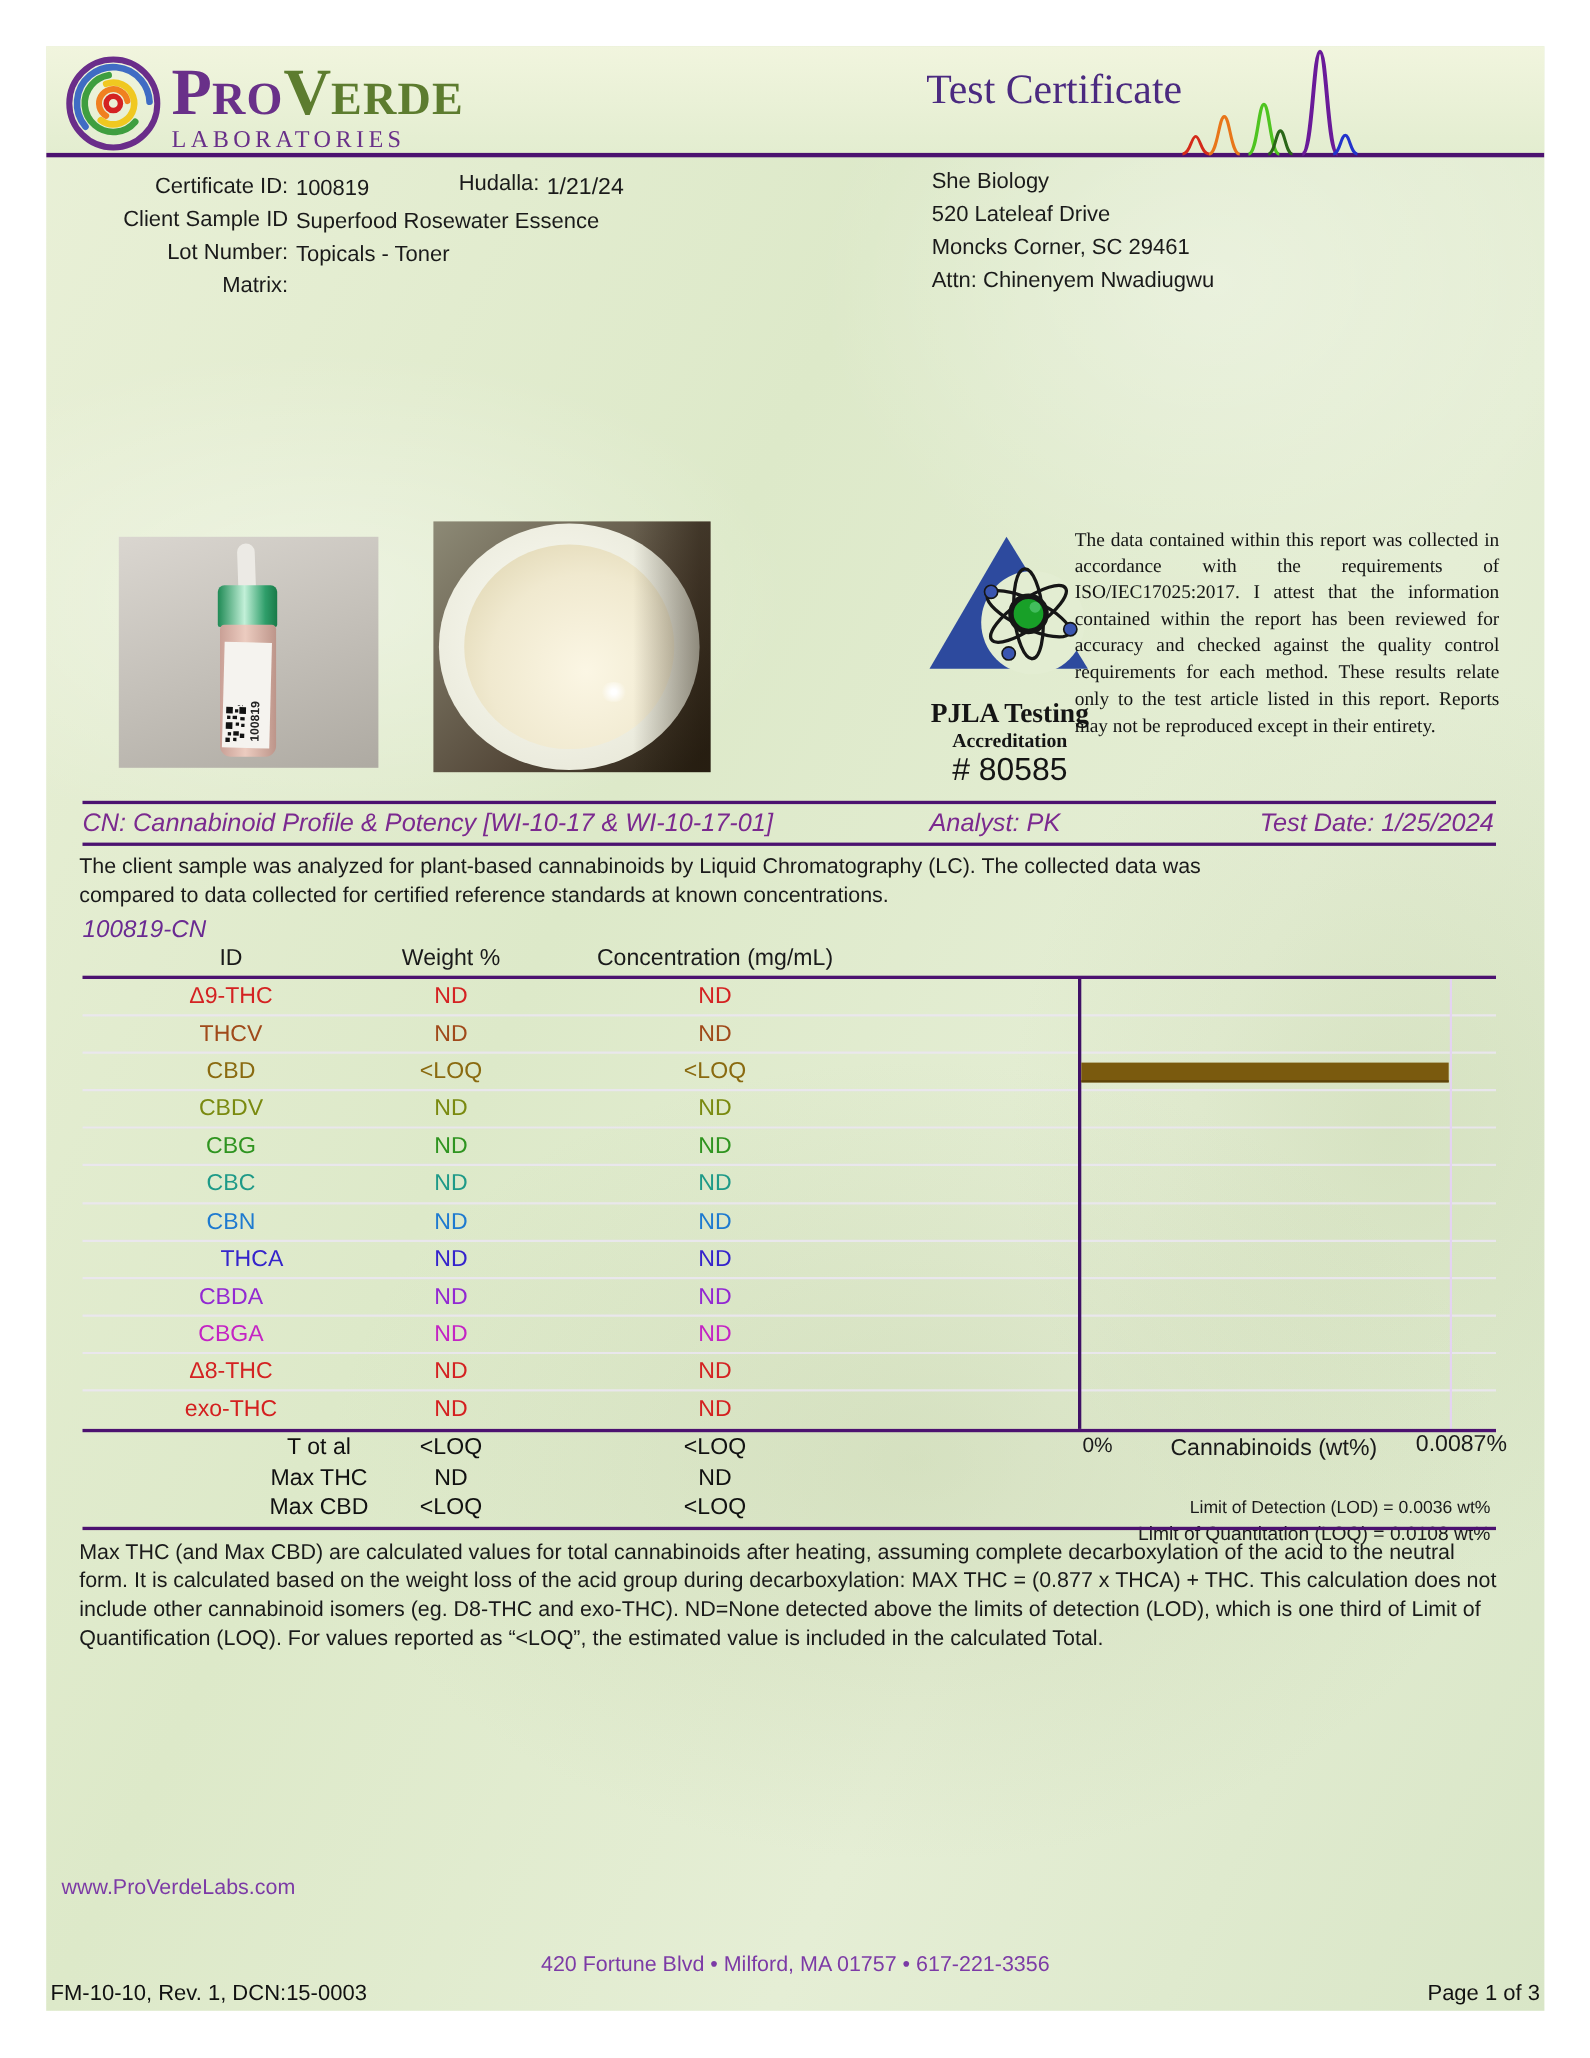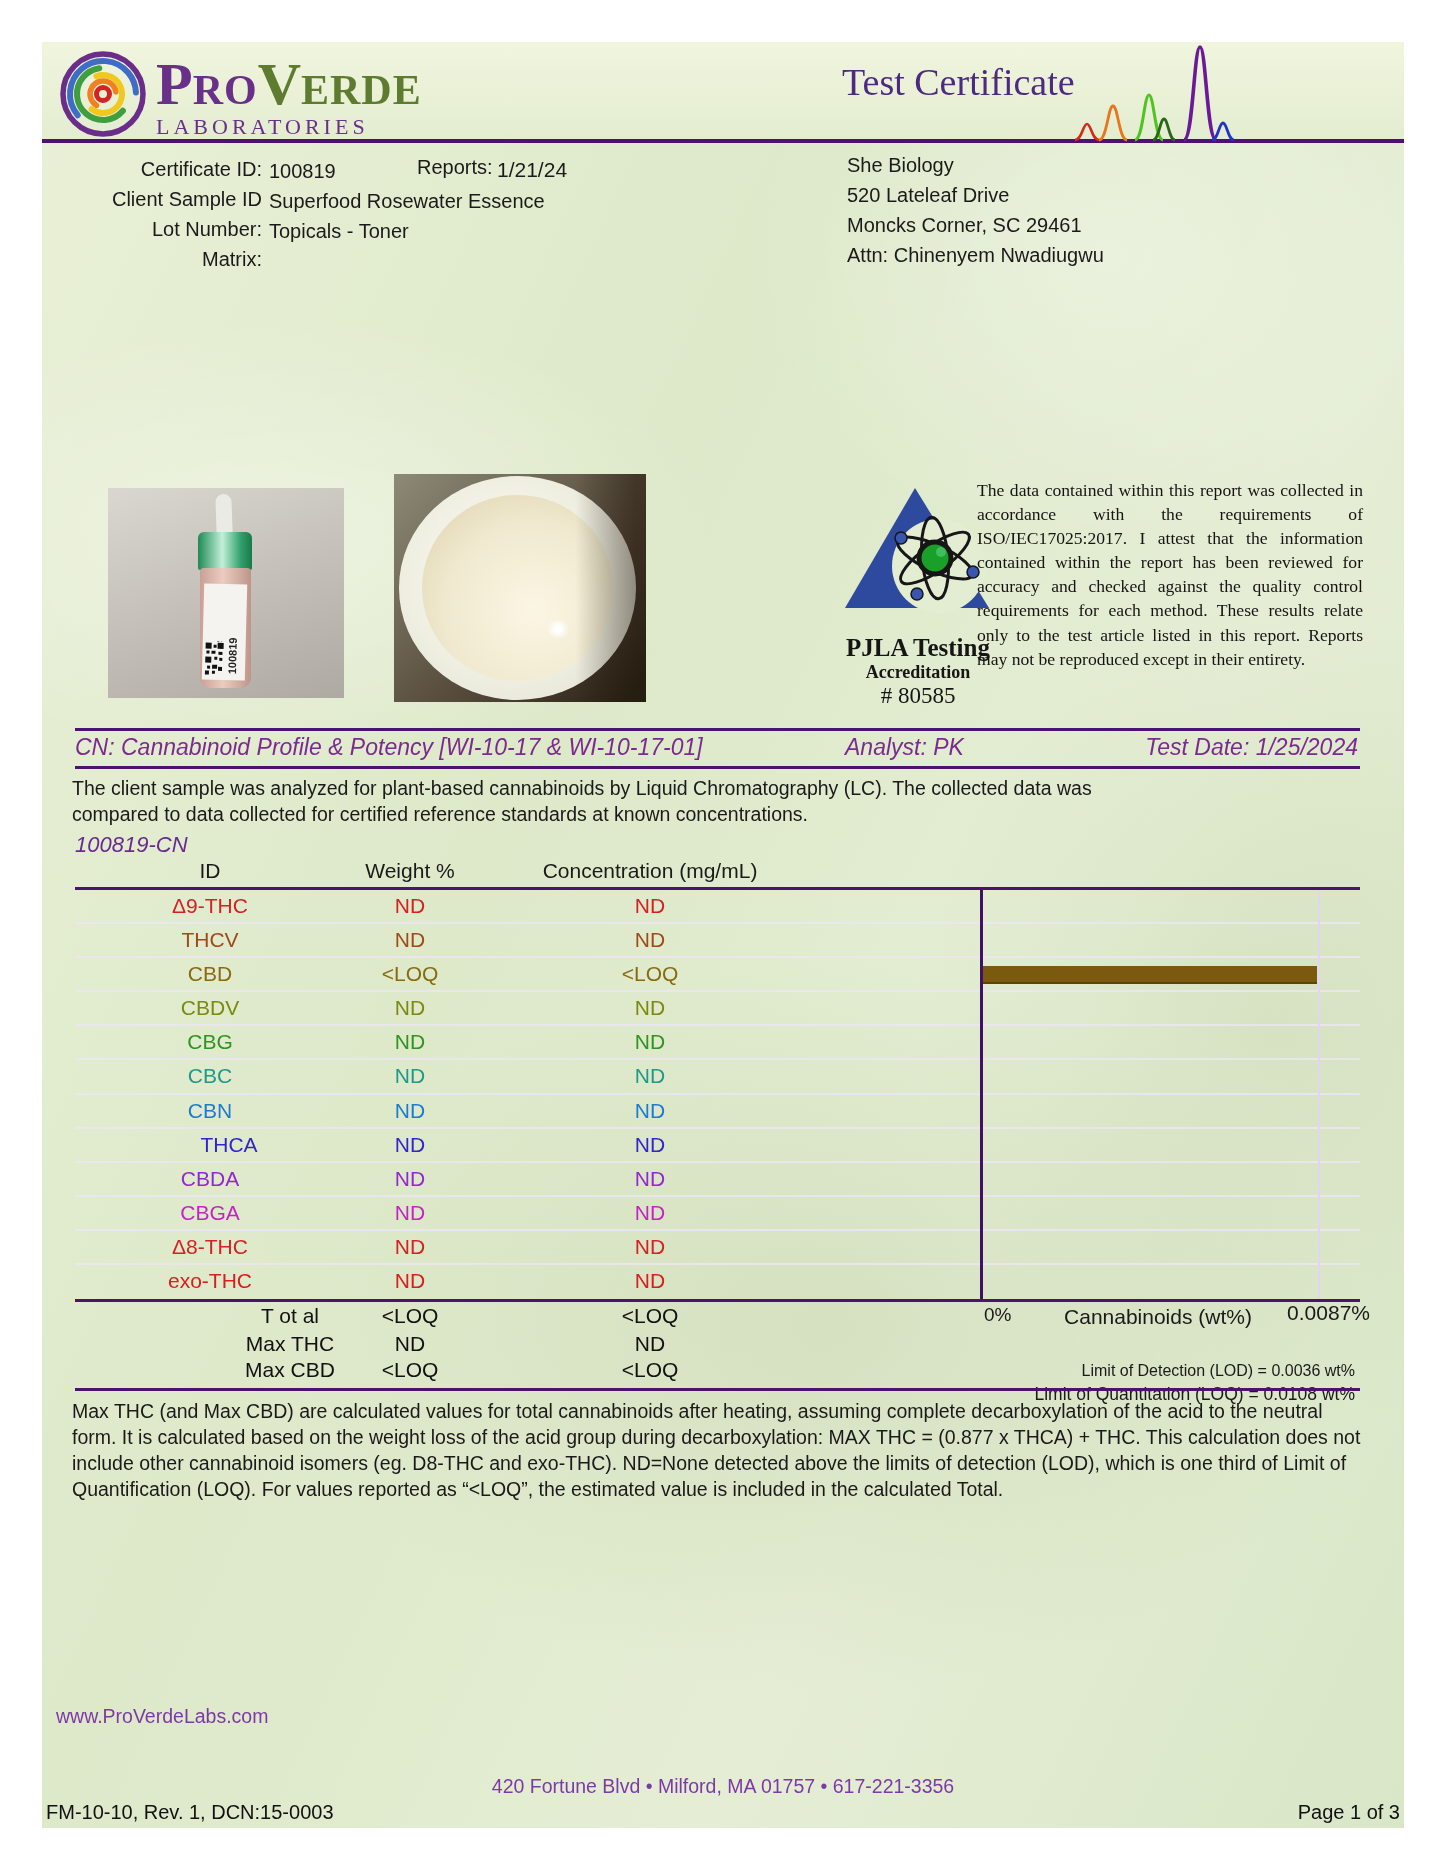--- a/index.html
+++ b/index.html
@@ -51,21 +51,21 @@
     background:radial-gradient(circle at 45% 45%, #fdfdf6, #e9e9da 75%, #d8d8c8); }
   .cream-core { position:absolute; left:11%; top:9%; width:76%; height:82%; border-radius:50%;
     background:radial-gradient(circle at 58% 62%, #fbf6e4, #f0e9cf 55%, #e0d6b2 90%); }
   .cream-hl { position:absolute; left:60%; top:64%; width:26px; height:18px; border-radius:50%;
     background:radial-gradient(circle,#ffffff 15%, rgba(255,255,255,0.0) 70%); }
   .cream-shade { position:absolute; inset:0; background:linear-gradient(90deg, transparent 72%, rgba(32,22,10,0.45) 96%); }
   
   .pjla { position:absolute; left:796px; top:444px; width:160px; text-align:center; }
   .pjla-name { font-family:"Liberation Serif", serif; font-weight:bold; font-size:25px; color:#151515; margin-top:2px; }
   .pjla-type { font-family:"Liberation Serif", serif; font-weight:bold; font-size:18px; color:#151515; }
-  .pjla-num { font-family:Liberation Serif, serif; font-size:23px; color:#151515; }
+  .pjla-num { font-family:Liberation Sans, sans-serif; font-size:29px; color:#151515; }
   .iso { position:absolute; left:935px; top:436px; width:386px; font-family:"Liberation Serif", serif; font-size:17.6px; line-height:1.37; text-align:justify; color:#141414; }
   
   .secline { position:absolute; left:33px; width:1285px; height:3px; background:#4c1270; }
   .sec-title { position:absolute; left:33px; top:692px; font-size:23px; font-style:italic; color:#7b2a8f; }
   .sec-analyst { position:absolute; left:803px; top:692px; font-size:23px; font-style:italic; color:#7b2a8f; }
   .sec-date { position:absolute; right:46px; top:692px; font-size:23px; font-style:italic; color:#7b2a8f; }
   .desc { position:absolute; left:30px; top:734px; width:1085px; font-size:19.5px; line-height:1.33; }
   .sample-id { position:absolute; left:33px; top:790px; font-size:22px; font-style:italic; color:#6a2a92; }
   
   .thead-cell { position:absolute; top:817px; transform:translateX(-50%); font-size:21px; }
@@ -121,21 +121,21 @@
       <path d="M108,97 C116,97 117,52 122,52 C127,52 128,97 136,97" stroke="#4fc420" stroke-width="3" fill="none"></path>
       <path d="M126,97 C132,97 133,76 137,76 C141,76 142,97 148,97" stroke="#2a6618" stroke-width="2.8" fill="none"></path>
       <path d="M157,97 C166,97 167,4 173,4 C179,4 180,97 189,97" stroke="#6a1a99" stroke-width="3.6" fill="none"></path>
       <path d="M185,97 C191,97 192,80 196,80 C200,80 201,97 207,97" stroke="#2233cc" stroke-width="2.8" fill="none"></path>
     </svg>
   </div>
 
   <div class="info">
     <span class="field-label" style="top:8px">Certificate ID:</span>
     <span class="field-value" style="top:10px">100819</span>
-    <span class="abs" style="left:320px; top:6px;  font-size:20px">Reports:</span>
+    <span class="abs" style="left:320px; top:6px;  font-size:20px">Hudalla:</span>
     <span class="abs" style="left:400px; top:8px;  font-size:21px">1/21/24</span>
     <span class="field-label" style="top:38px">Client Sample ID</span>
     <span class="field-value" style="top:40px">Superfood Rosewater Essence</span>
     <span class="field-label" style="top:68px">Lot Number:</span>
     <span class="field-value" style="top:70px">Topicals - Toner</span>
     <span class="field-label" style="top:98px">Matrix:</span>
     <span class="field-value" style="top:100px"></span>
   </div>
   <div class="client">
     <div>She Biology</div>

